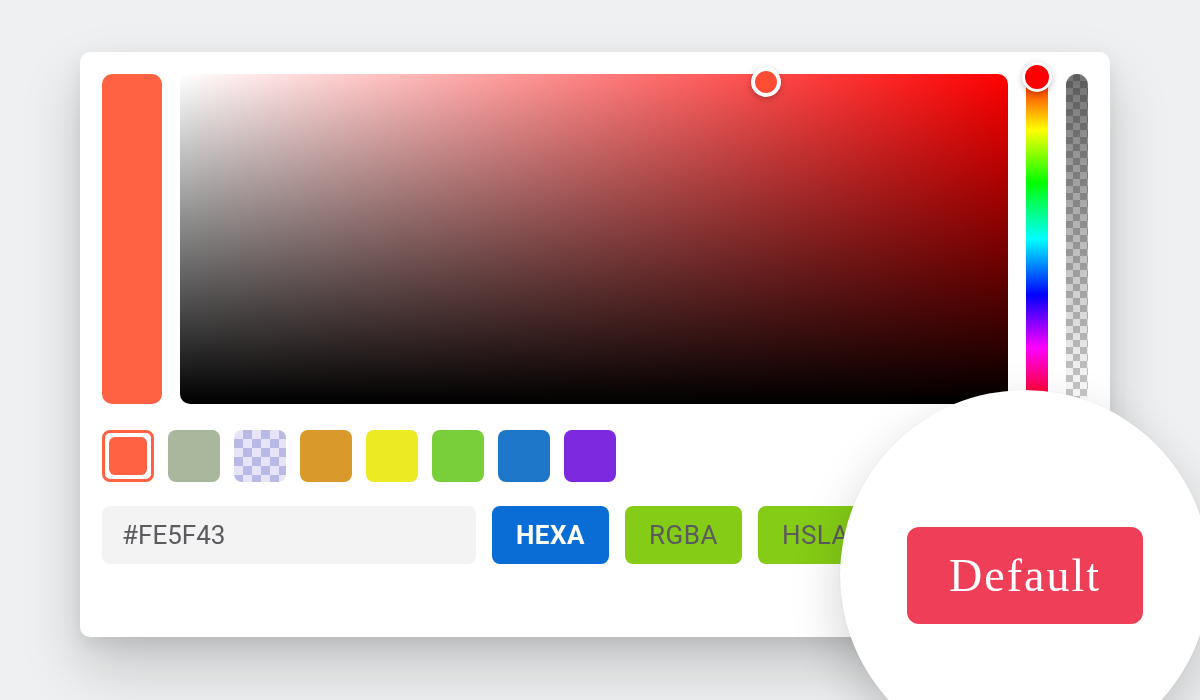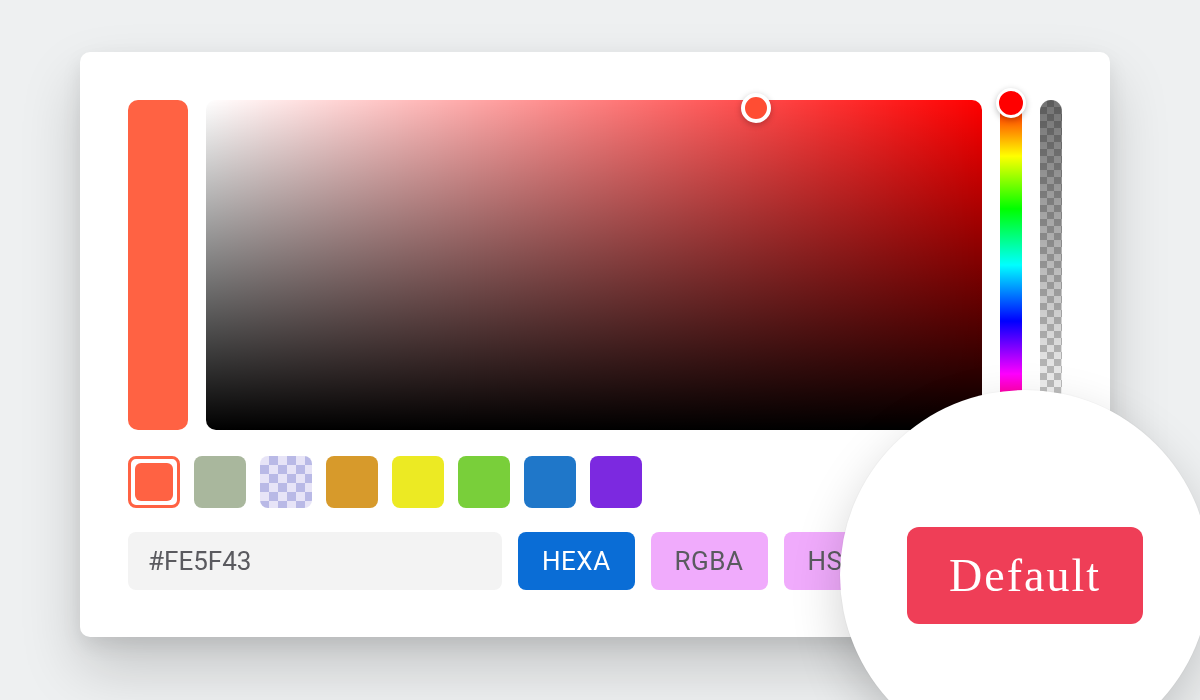--- a/index.html
+++ b/index.html
@@ -1,20 +1,20 @@
 <!DOCTYPE html>
 <html><head>
 <meta charset="utf-8">
 <style>
   html,body{margin:0;padding:0;width:1200px;height:700px;background:#eef0f1;font-family:-apple-system,BlinkMacSystemFont,"Segoe UI",Roboto,Helvetica,Arial,sans-serif;overflow:hidden;}
   .panel{
     position:absolute;left:80px;top:52px;width:1030px;height:585px;
     background:#fff;border-radius:10px;
     box-shadow:0 30px 60px rgba(0,0,0,0.18),0 8px 20px rgba(0,0,0,0.08);
-    padding:48px;box-sizing:border-box;
+    padding:22px;box-sizing:border-box;
   }
   .top-row{display:flex;gap:18px;height:330px;}
   .preview{
     width:60px;height:330px;border-radius:10px;flex:0 0 60px;
   }
   .satval{
     flex:1 1 auto;height:330px;border-radius:10px;position:relative;
     background:
       linear-gradient(to top, #000 0%, rgba(0,0,0,0) 100%),
       linear-gradient(to right, #fff 0%, rgba(255,255,255,0) 100%),
@@ -69,24 +69,24 @@
       linear-gradient(45deg,#b9b9e6 25%,transparent 25%,transparent 75%,#b9b9e6 75%),
       linear-gradient(45deg,#b9b9e6 25%,transparent 25%,transparent 75%,#b9b9e6 75%);
     background-size:18px 18px;background-position:0 0,9px 9px;background-color:#e7e4f7;
   }
   .bottom-row{margin-top:24px;display:flex;gap:16px;align-items:stretch;}
   .hex-input{
     flex:0 0 250px;height:58px;border:none;background:#f3f3f3;border-radius:8px;
     font-size:26px;color:#5a5a5f;padding:0 20px;box-sizing:border-box;font-family:inherit;
   }
   .fmt-btn{
-    height:58px;padding:0 24px;border:none;border-radius:8px;background:#f0abfc;
+    height:58px;padding:0 24px;border:none;border-radius:8px;background:#84cc16;
     font-size:26px;color:#5a5a5f;cursor:pointer;font-family:inherit;letter-spacing:0.5px;
   }
-  .fmt-btn.active{background:#0a6dd6;color:#fff;font-weight:400;}
+  .fmt-btn.active{background:#0a6dd6;color:#fff;font-weight:700;}
   .fab{
     position:absolute;right:-10px;bottom:-60px;
     width:370px;height:370px;border-radius:50%;background:#fff;
     box-shadow:0 20px 50px rgba(0,0,0,0.18),0 0 0 1px rgba(0,0,0,0.02);
     display:flex;align-items:center;justify-content:center;
   }
   .default-btn{
     border:none;border-radius:12px;background:#ef3e57;color:#fff;
     font-size:46px;padding:22px 42px;letter-spacing:2px;cursor:pointer;font-family:Liberation Serif, serif;
   }

